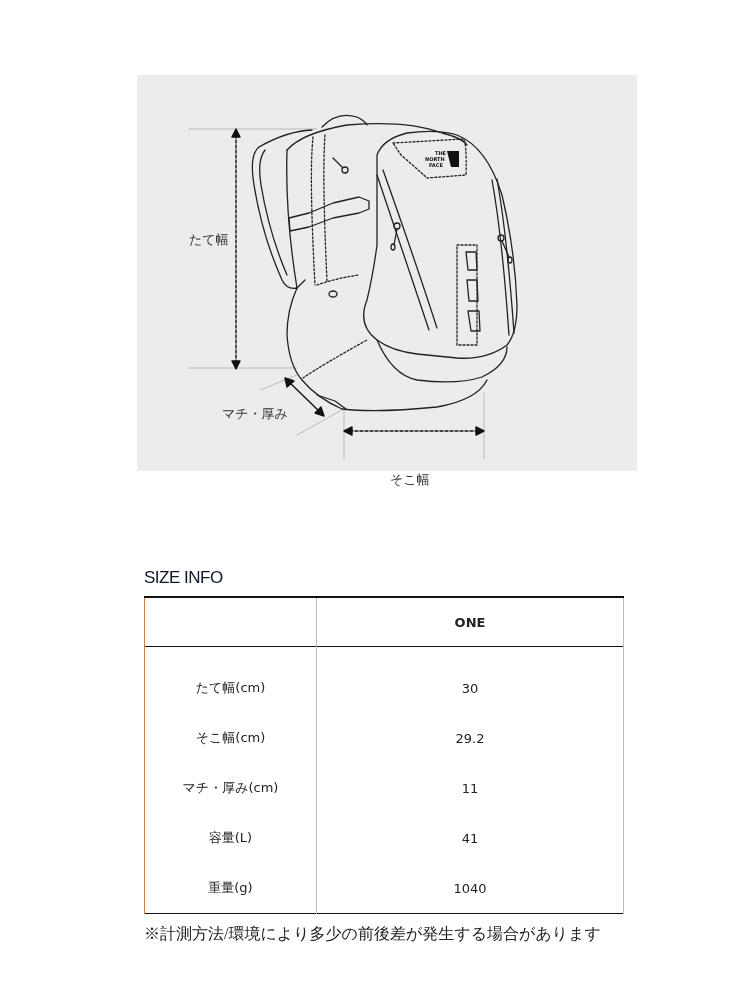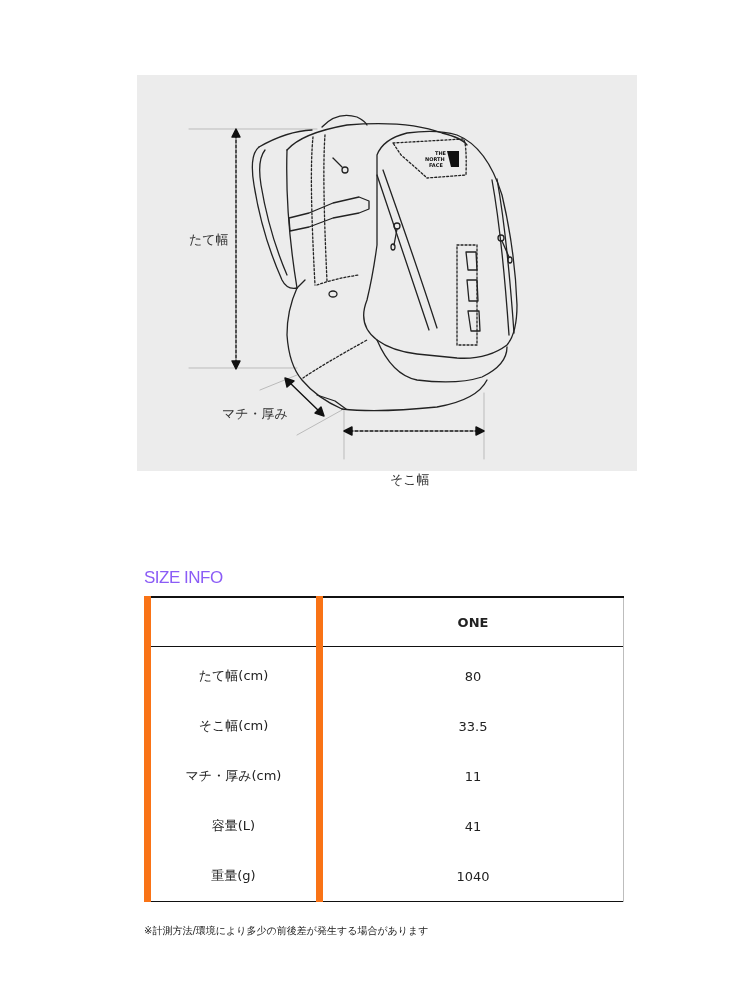--- a/index.html
+++ b/index.html
@@ -3,32 +3,32 @@
 <meta charset="utf-8">
 <style>
   html, body { margin: 0; padding: 0; background: #ffffff; }
   body { width: 750px; height: 1000px; position: relative; overflow: hidden;
          font-family: "DejaVu Sans", "Liberation Sans", sans-serif; color: #222; }
   .diagram { position: absolute; left: 137px; top: 75px; width: 500px; height: 396px;
              background: #ececec; }
   .diagram svg { position: absolute; left: 0; top: 0; }
   .dim-label { position: absolute; font-size: 13px; color: #333; white-space: nowrap; }
   .size-title { position: absolute; left: 144px; top: 568px; font-family: "Liberation Sans", sans-serif;
-                font-size: 17px; color: #8b5cf6; letter-spacing: -0.5px; }
+                font-size: 17px; color: #0f172a; letter-spacing: -0.5px; }
   table.size { position: absolute; left: 144px; top: 596px; width: 480px; border-collapse: collapse;
                font-size: 13px; }
-  table.size th, table.size td { border-left: 7px solid #f97316; border-right: 1px solid #bdbdbd;
+  table.size th, table.size td { border-left: 1px solid #f97316; border-right: 1px solid #bdbdbd;
                text-align: center; padding: 0; }
   table.size thead tr { border-top: 2px solid #111; border-bottom: 1px solid #111; }
   table.size thead th { height: 48px; font-weight: bold; font-size: 13px; }
   table.size tbody td { height: 50px; }
-  table.size tbody tr:first-child td { padding-top: 4px; margin-top: 32px; }
+  table.size tbody tr:first-child td { padding-top: 16px; margin-top: 32px; }
   table.size tbody tr:last-child { border-bottom: 1px solid #111; padding-left: 24px; }
   table.size col.c1 { width: 172px; }
-  .note { position: absolute; left: 144px; top: 924px; font-size: 10px; color: #222; }
+  .note { position: absolute; left: 144px; top: 924px; font-size: 16px; color: #222; font-family: Liberation Serif, serif; }
 </style>
 </head>
 <body>
 
 <div class="diagram">
   <svg width="500" height="396" viewBox="0 0 500 396" fill="none" stroke="#222" stroke-width="1.3" stroke-linejoin="round" stroke-linecap="round">
 
     <g stroke="#bbb" stroke-width="1">
       <line x1="52" y1="54" x2="180" y2="54"></line>
       <line x1="52" y1="293" x2="160" y2="293"></line>
@@ -113,25 +113,25 @@
     </colgroup>
   <thead>
     <tr>
       <th></th>
       <th>ONE</th>
     </tr>
   </thead>
   <tbody>
     <tr>
       <td>たて幅(cm)</td>
-      <td>80</td>
+      <td>30</td>
     </tr>
     <tr>
       <td>そこ幅(cm)</td>
-      <td>33.5</td>
+      <td>29.2</td>
     </tr>
     <tr>
       <td>マチ・厚み(cm)</td>
       <td>11</td>
     </tr>
     <tr>
       <td>容量(L)</td>
       <td>41</td>
     </tr>
     <tr>

